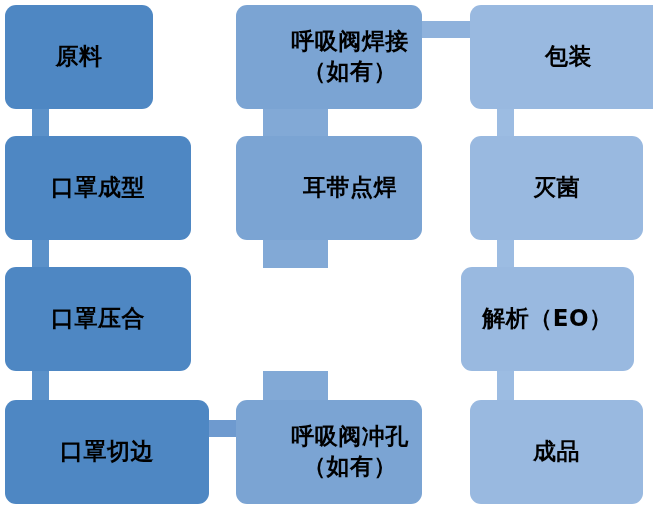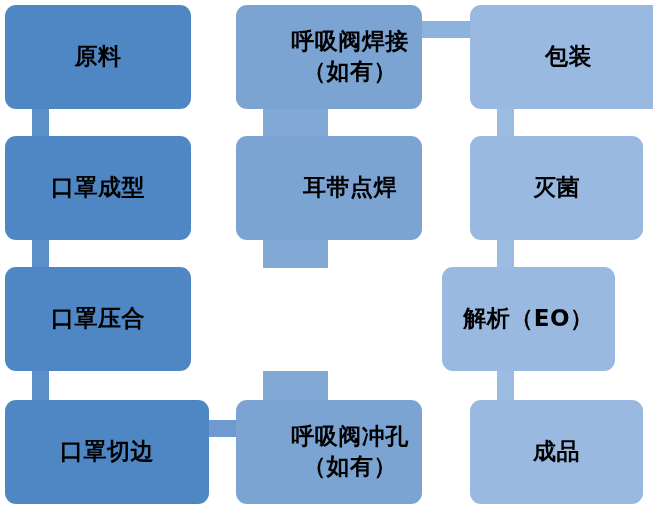--- a/index.html
+++ b/index.html
@@ -66,21 +66,21 @@
   <div class="conn col-b" style="left:263px; top:371px; width:17px; height:30px;"></div>
   <div class="conn col-b" style="left:263px; top:240px; width:17px; height:28px;"></div>
   <div class="conn col-b" style="left:263px; top:109px; width:17px; height:28px;"></div>
 
   <div class="conn" style="left:415px; top:21px; width:62px; height:17px; background:#8FB2DC;"></div>
 
   <div class="conn col-c" style="left:497px; top:109px; width:17px; height:28px;"></div>
   <div class="conn col-c" style="left:497px; top:240px; width:17px; height:28px;"></div>
   <div class="conn col-c" style="left:497px; top:371px; width:17px; height:30px;"></div>
 
-  <div class="node col-a" style="left:5px; top:5px; width:186px; height:104px;align-items:center;">
+  <div class="node col-a" style="left:5px; top:5px; width:148px; height:104px;align-items:center;">
     <span class="label">原料</span>
   </div>
   <div class="node col-a" style="left:5px; top:136px; width:186px; height:104px;">
     <span class="label">口罩成型</span>
   </div>
   <div class="node col-a" style="left:5px; top:267px; width:186px; height:104px;">
     <span class="label">口罩压合</span>
   </div>
   <div class="node col-a" style="left:5px; top:400px; width:204px; height:104px;">
     <span class="label">口罩切边</span>
@@ -97,20 +97,20 @@
     <span class="label">呼吸阀冲孔
 （如有）</span>
   </div>
 
   <div class="node col-c" style="left:470px; top:5px; width:197px; height:104px;">
     <span class="label">包装</span>
   </div>
   <div class="node col-c" style="left:470px; top:136px; width:173px; height:104px;">
     <span class="label">灭菌</span>
   </div>
-  <div class="node col-c" style="left:442px; top:267px; width:173px; height:104px;">
+  <div class="node col-c" style="left:461px; top:267px; width:173px; height:104px;">
     <span class="label">解析（EO）</span>
   </div>
   <div class="node col-c" style="left:470px; top:400px; width:173px; height:104px;">
     <span class="label">成品</span>
   </div>
 
 </div>
 
 </body></html>

